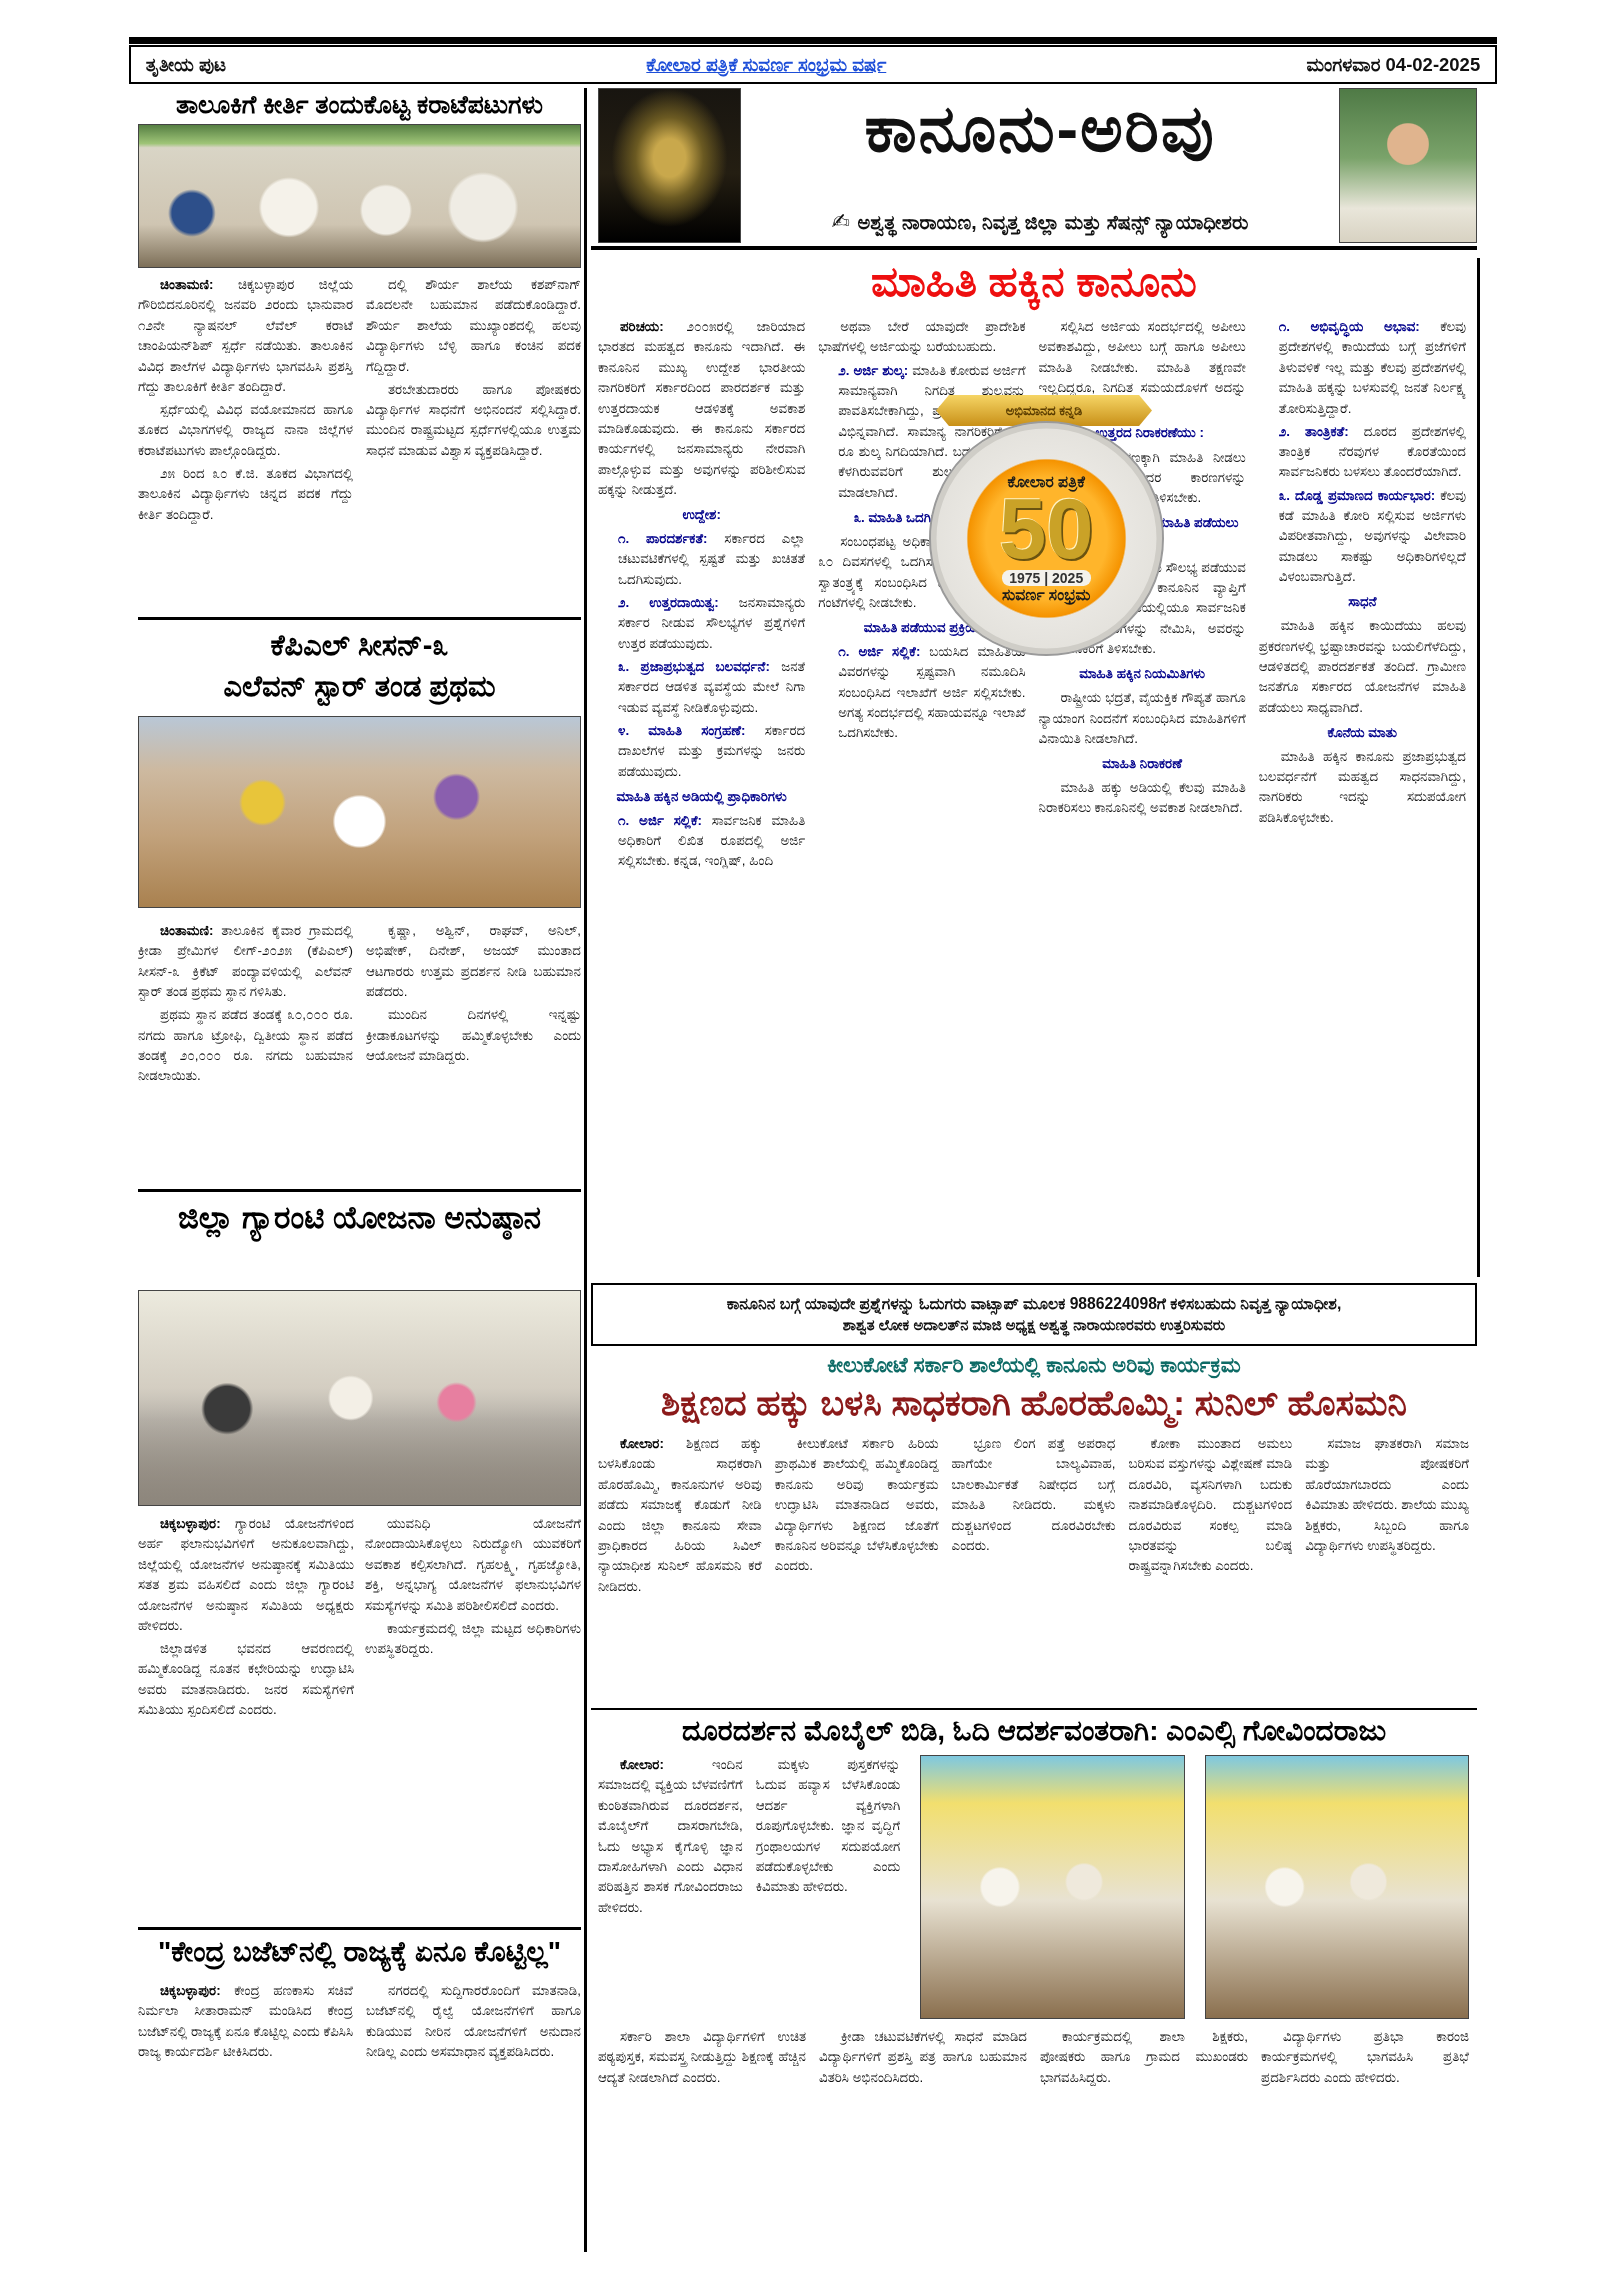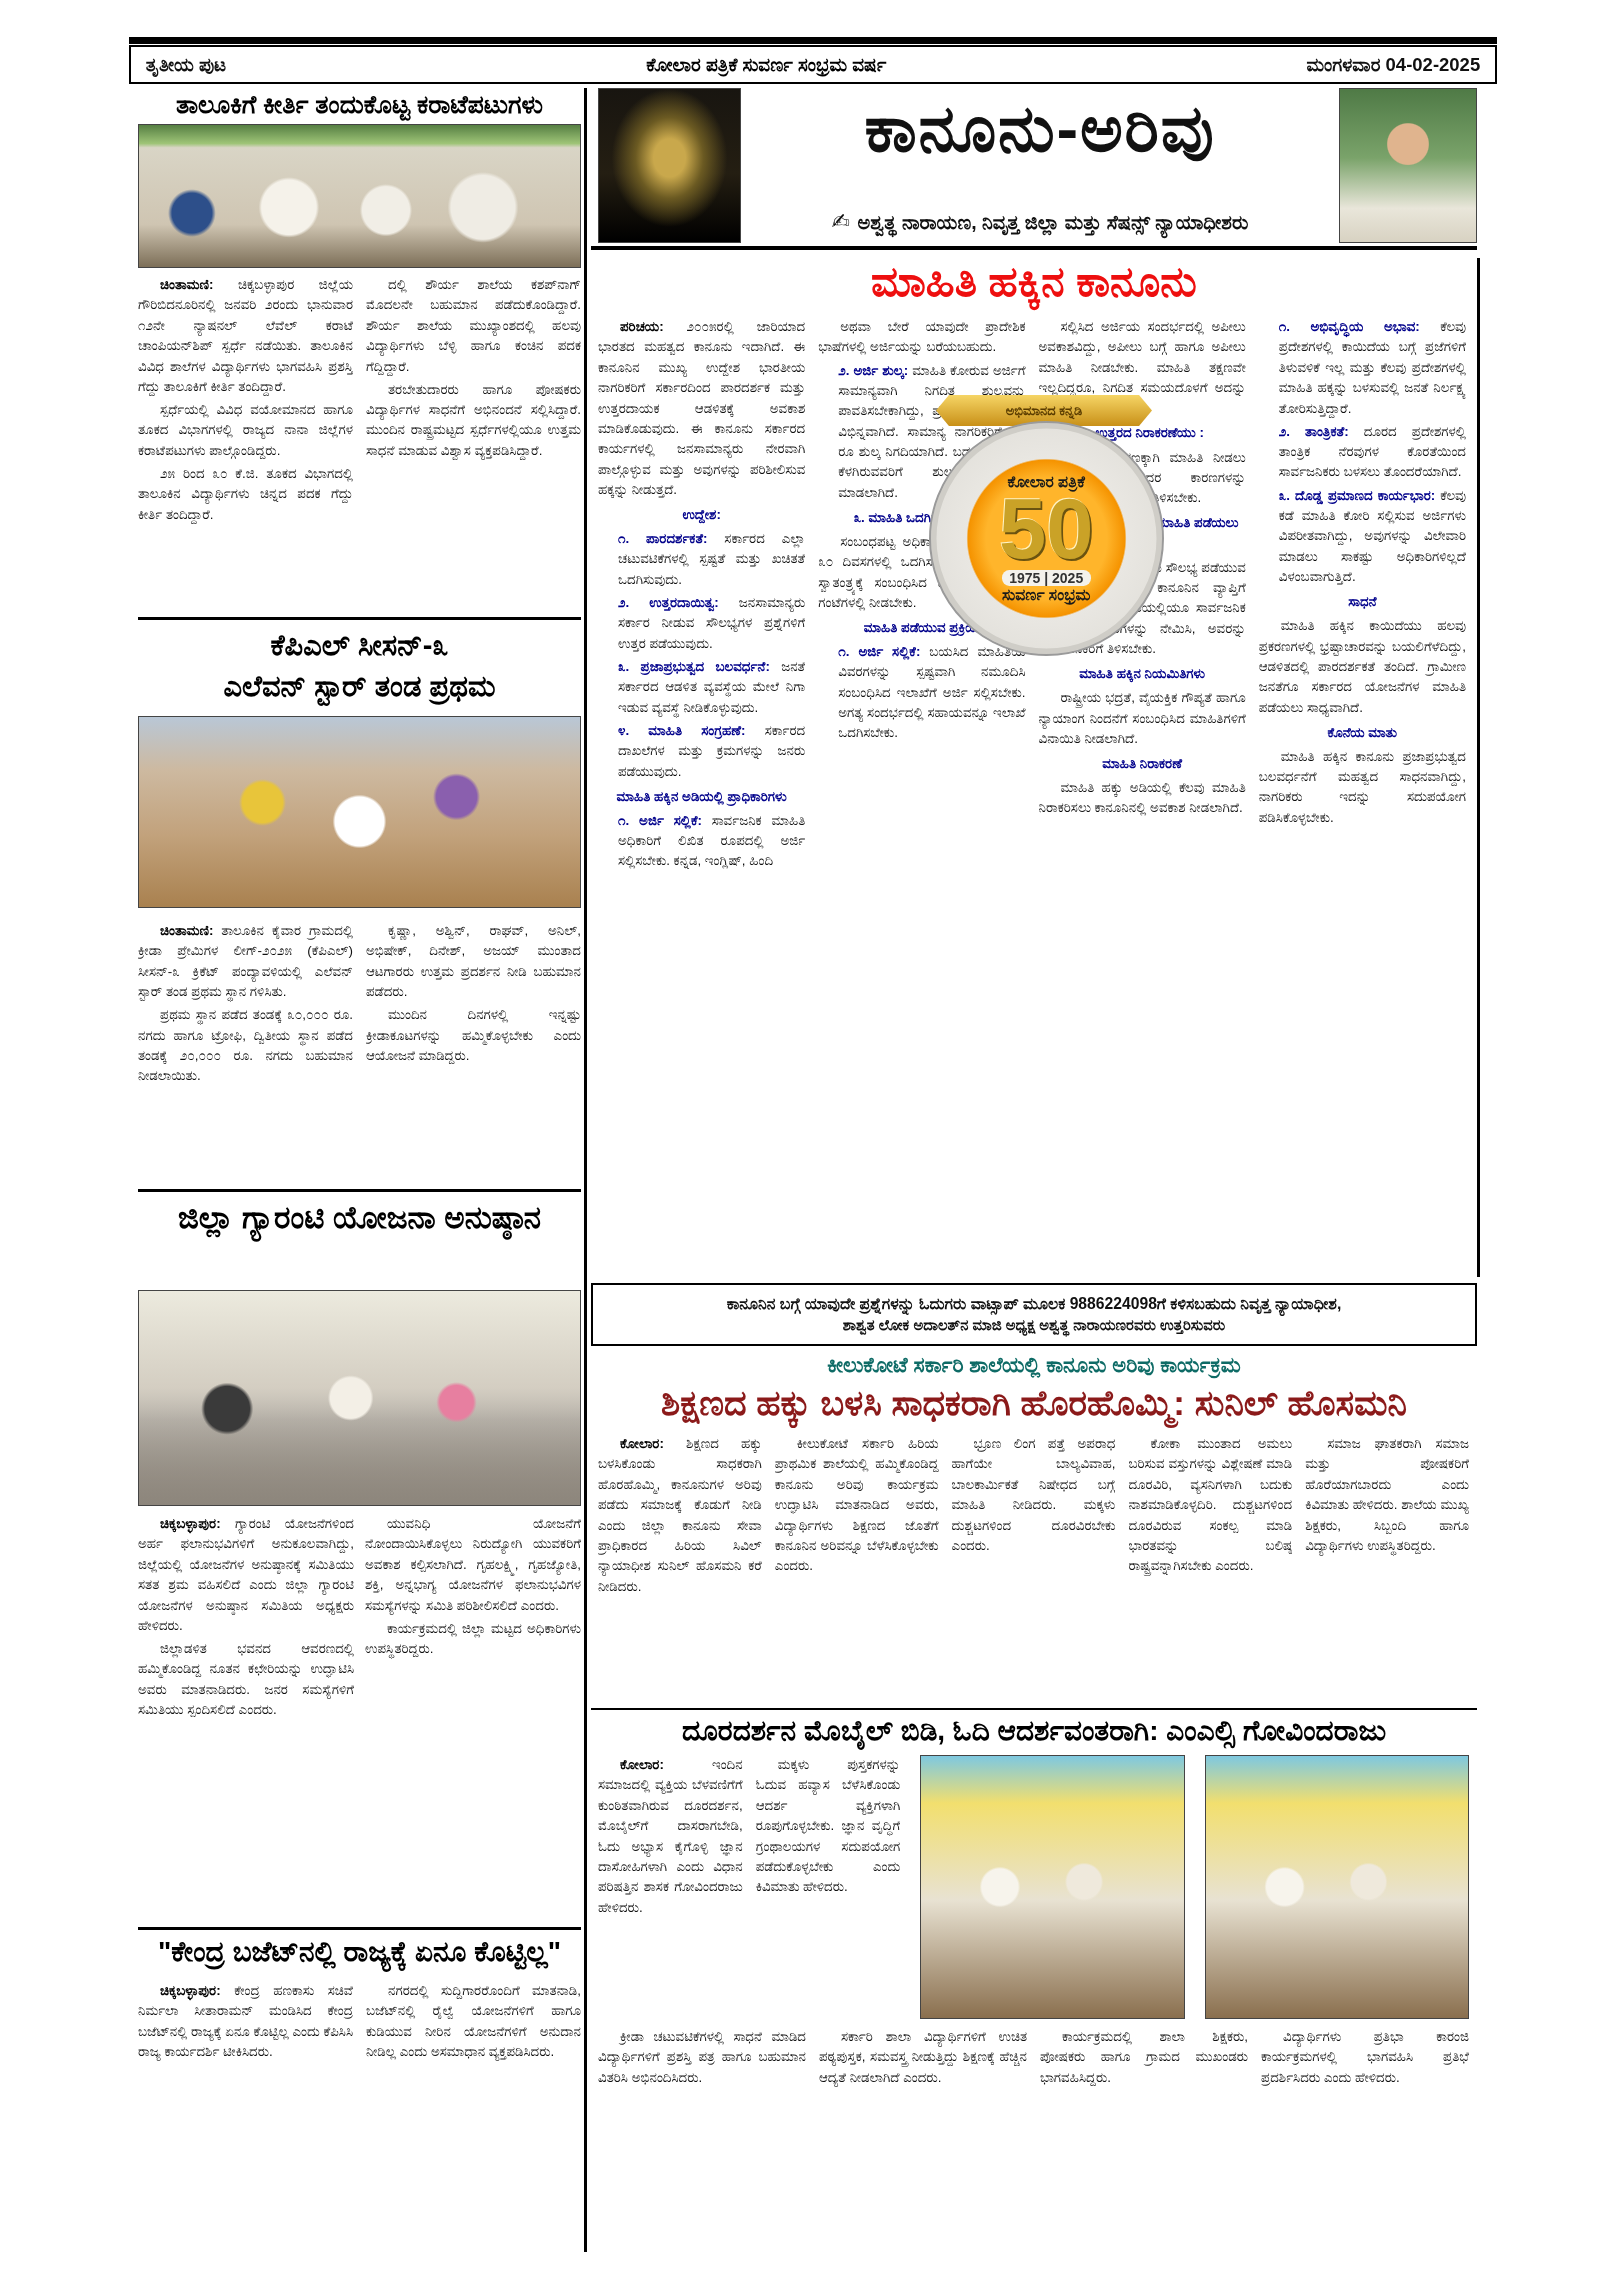--- a/index.html
+++ b/index.html
@@ -5,21 +5,21 @@
   html,body{margin:0;padding:0;background:#ffffff;}
   .sheet{position:relative;width:1619px;height:2289px;background:#ffffff;overflow:hidden;
          font-family:"Liberation Sans","DejaVu Sans",sans-serif;color:#111;}
   .abs{position:absolute;}
 
   
   .top-rule{left:129px;top:37px;width:1368px;height:6.5px;background:#000;}
   .topbar{left:129px;top:45px;width:1368px;height:39px;border:2.8px solid #000;box-sizing:border-box;
           display:flex;align-items:center;justify-content:space-between;padding:0 14.8px;background:#fff;}
   .topbar .t{font-weight:bold;font-size:18.5px;}
-  .topbar .t.center{color:#000000;}
+  .topbar .t.center{color:#1d4ed8;text-decoration:underline;}
 
   
   .hl{font-weight:bold;text-align:center;color:#000;line-height:1.15;}
   .divline{background:#000;height:2.8px;}
   .vline{background:#000;width:2.8px;}
 
   
   .bodycols{display:flex;gap:13px;overflow:hidden;}
   .bodycols .col{flex:1;overflow:hidden;}
   .p{margin:0 0 2.8px 0;text-align:justify;font-size:13.4px;line-height:1.52;text-indent:22px;}
@@ -260,26 +260,26 @@
         </div>
       <div class="col">
           <p class="p body">ಮಕ್ಕಳು ಪುಸ್ತಕಗಳನ್ನು ಓದುವ ಹವ್ಯಾಸ ಬೆಳೆಸಿಕೊಂಡು ಆದರ್ಶ ವ್ಯಕ್ತಿಗಳಾಗಿ ರೂಪುಗೊಳ್ಳಬೇಕು. ಜ್ಞಾನ ವೃದ್ಧಿಗೆ ಗ್ರಂಥಾಲಯಗಳ ಸದುಪಯೋಗ ಪಡೆದುಕೊಳ್ಳಬೇಕು ಎಂದು ಕಿವಿಮಾತು ಹೇಳಿದರು.</p>
         </div>
     </div>
     <div class="ph ph-mlc" style="width:271px;height:264px;"></div>
     <div class="ph ph-mlc" style="width:271px;height:264px;"></div>
   </div>
   <div class="abs bodycols" style="left:598px;top:2027px;width:871px;height:225px;">
     <div class="col">
+        <p class="p body">ಸರ್ಕಾರಿ ಶಾಲಾ ವಿದ್ಯಾರ್ಥಿಗಳಿಗೆ ಉಚಿತ ಪಠ್ಯಪುಸ್ತಕ, ಸಮವಸ್ತ್ರ ನೀಡುತ್ತಿದ್ದು ಶಿಕ್ಷಣಕ್ಕೆ ಹೆಚ್ಚಿನ ಆದ್ಯತೆ ನೀಡಲಾಗಿದೆ ಎಂದರು.</p>
+      </div>
+    <div class="col">
         <p class="p body">ಕ್ರೀಡಾ ಚಟುವಟಿಕೆಗಳಲ್ಲಿ ಸಾಧನೆ ಮಾಡಿದ ವಿದ್ಯಾರ್ಥಿಗಳಿಗೆ ಪ್ರಶಸ್ತಿ ಪತ್ರ ಹಾಗೂ ಬಹುಮಾನ ವಿತರಿಸಿ ಅಭಿನಂದಿಸಿದರು.</p>
       </div>
     <div class="col">
-        <p class="p body">ಸರ್ಕಾರಿ ಶಾಲಾ ವಿದ್ಯಾರ್ಥಿಗಳಿಗೆ ಉಚಿತ ಪಠ್ಯಪುಸ್ತಕ, ಸಮವಸ್ತ್ರ ನೀಡುತ್ತಿದ್ದು ಶಿಕ್ಷಣಕ್ಕೆ ಹೆಚ್ಚಿನ ಆದ್ಯತೆ ನೀಡಲಾಗಿದೆ ಎಂದರು.</p>
-      </div>
-    <div class="col">
         <p class="p body">ಕಾರ್ಯಕ್ರಮದಲ್ಲಿ ಶಾಲಾ ಶಿಕ್ಷಕರು, ಪೋಷಕರು ಹಾಗೂ ಗ್ರಾಮದ ಮುಖಂಡರು ಭಾಗವಹಿಸಿದ್ದರು.</p>
       </div>
     <div class="col">
         <p class="p body">ವಿದ್ಯಾರ್ಥಿಗಳು ಪ್ರತಿಭಾ ಕಾರಂಜಿ ಕಾರ್ಯಕ್ರಮಗಳಲ್ಲಿ ಭಾಗವಹಿಸಿ ಪ್ರತಿಭೆ ಪ್ರದರ್ಶಿಸಿದರು ಎಂದು ಹೇಳಿದರು.</p>
       </div>
   </div>
 
 </div>
 
 

